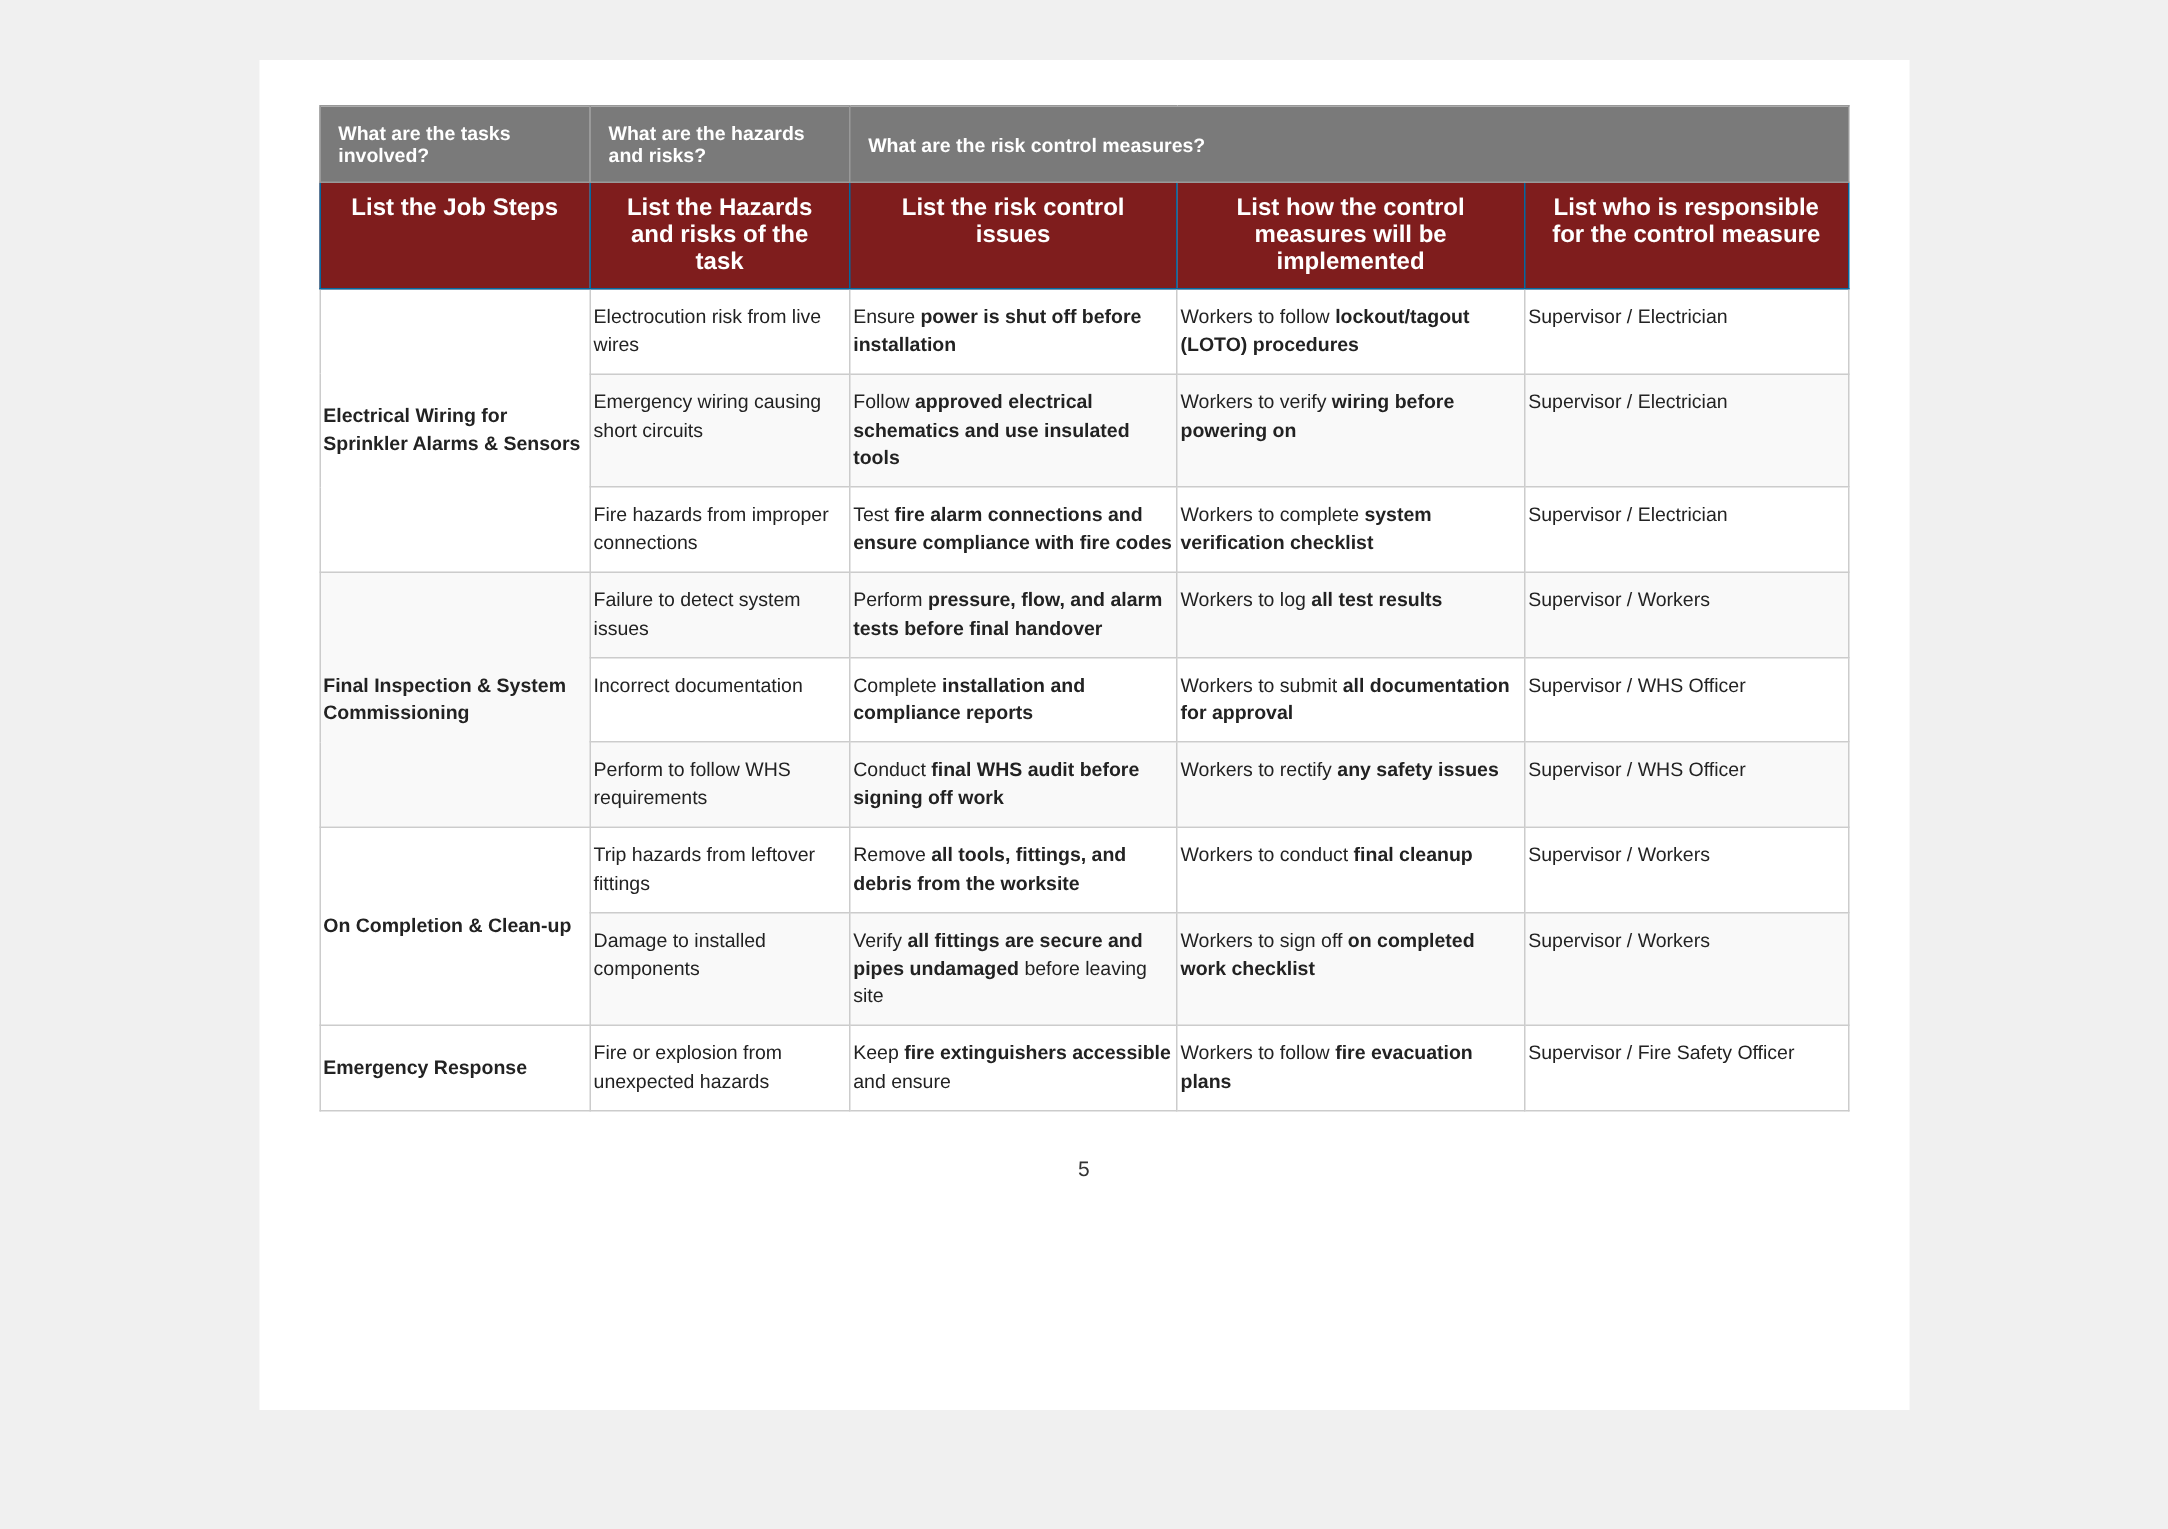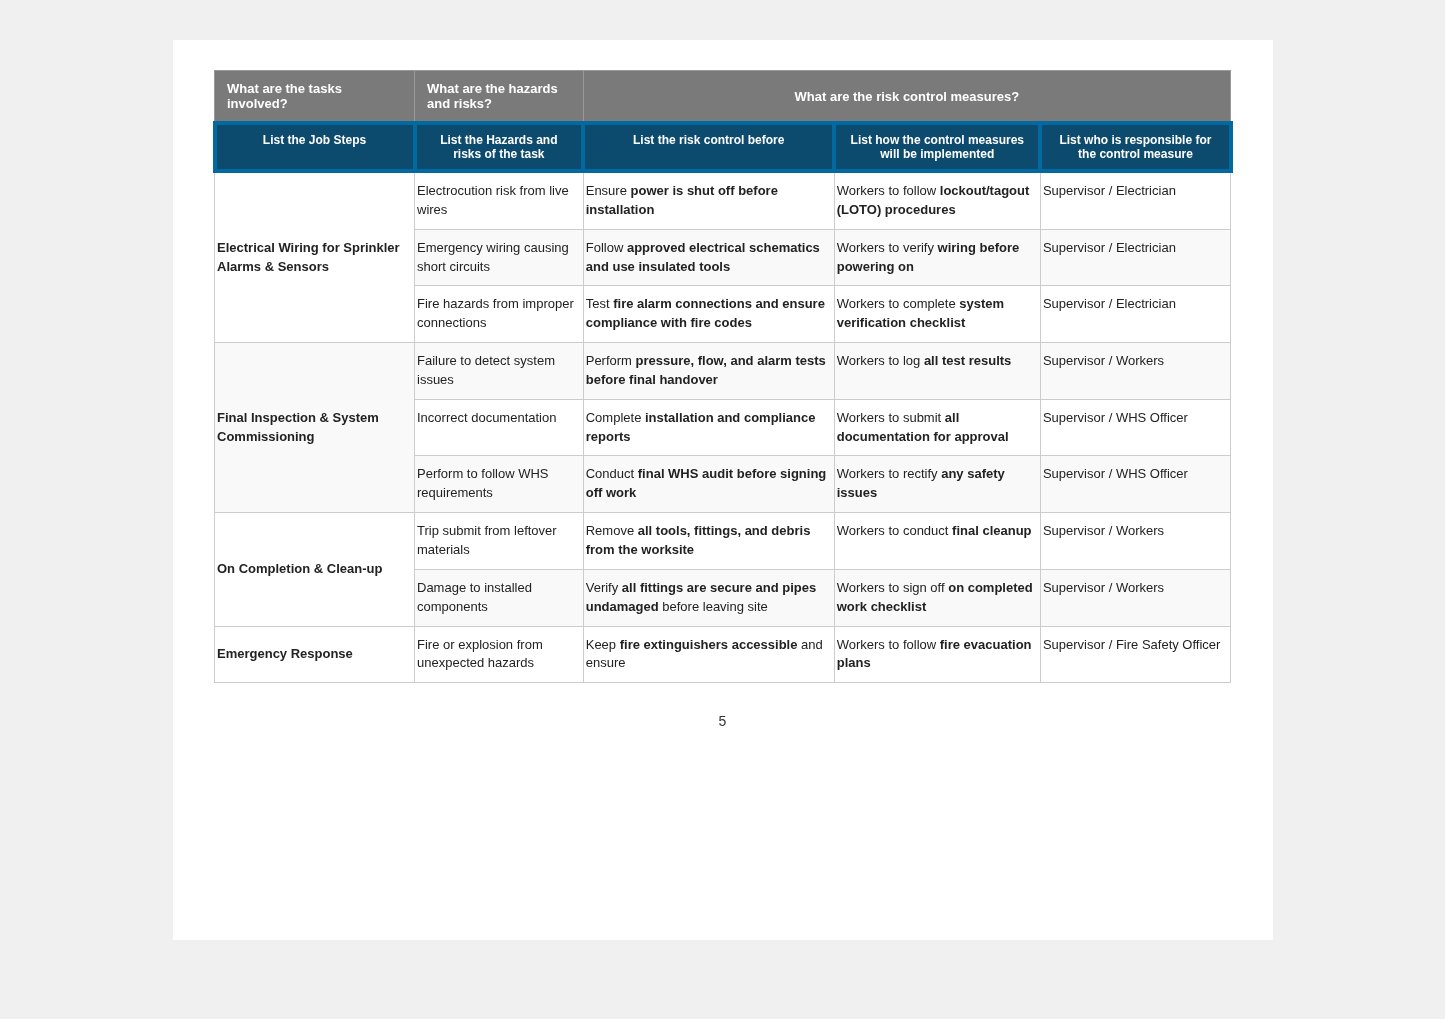--- a/index.html
+++ b/index.html
@@ -34,30 +34,29 @@
       background: #7a7a7a;
       color: #fff;
       font-weight: bold;
       font-size: 13px;
       padding: 10px 12px;
       text-align: left;
       border: 1px solid #999;
       margin-left: 15px;
     }
     .header-row-1 th.span-col {
-      text-align: center;
     }
     
     .header-row-2 th {
-      background: #0c4a6e;
+      background: #7f1d1d;
       color: #fff;
       font-weight: bold;
-      font-size: 12px;
+      font-size: 16px;
       padding: 8px 10px;
-      border: 4px solid #0369a1;
+      border: 1px solid #0369a1;
       vertical-align: top;
     }
     
     td {
       border: 1px solid #ccc;
       padding: 9px 2px;
       vertical-align: top;
       font-size: 13px;
       line-height: 1.45;
     }
@@ -87,21 +86,21 @@
   <table class="table-wrapper">
     <thead>
       <tr class="header-row-1">
         <th>What are the tasks involved?</th>
         <th>What are the hazards and risks?</th>
         <th colspan="3" class="span-col">What are the risk control measures?</th>
       </tr>
       <tr class="header-row-2">
         <th>List the Job Steps</th>
         <th>List the Hazards and risks of the task</th>
-        <th>List the risk control before</th>
+        <th>List the risk control issues</th>
         <th>List how the control measures will be implemented</th>
         <th>List who is responsible for the control measure</th>
       </tr>
     </thead>
     <tbody id="table-body">
     <tr class="data-row">
           <td class="job-step" rowspan="3">Electrical Wiring for Sprinkler Alarms &amp; Sensors</td>
           <td>Electrocution risk from live wires</td>
           <td>Ensure <strong>power is shut off before installation</strong></td>
           <td>Workers to follow <strong>lockout/tagout (LOTO) procedures</strong></td>
@@ -133,21 +132,21 @@
           <td>Supervisor / WHS Officer</td>
         </tr>
         <tr class="data-row">
           <td>Perform to follow WHS requirements</td>
           <td>Conduct <strong>final WHS audit before signing off work</strong></td>
           <td>Workers to rectify <strong>any safety issues</strong></td>
           <td>Supervisor / WHS Officer</td>
         </tr>
         <tr class="data-row">
           <td class="job-step" rowspan="2">On Completion &amp; Clean-up</td>
-          <td>Trip submit from leftover materials</td>
+          <td>Trip hazards from leftover fittings</td>
           <td>Remove <strong>all tools, fittings, and debris from the worksite</strong></td>
           <td>Workers to conduct <strong>final cleanup</strong></td>
           <td>Supervisor / Workers</td>
         </tr>
         <tr class="data-row">
           <td>Damage to installed components</td>
           <td>Verify <strong>all fittings are secure and pipes undamaged</strong> before leaving site</td>
           <td>Workers to sign off <strong>on completed work checklist</strong></td>
           <td>Supervisor / Workers</td>
         </tr>

